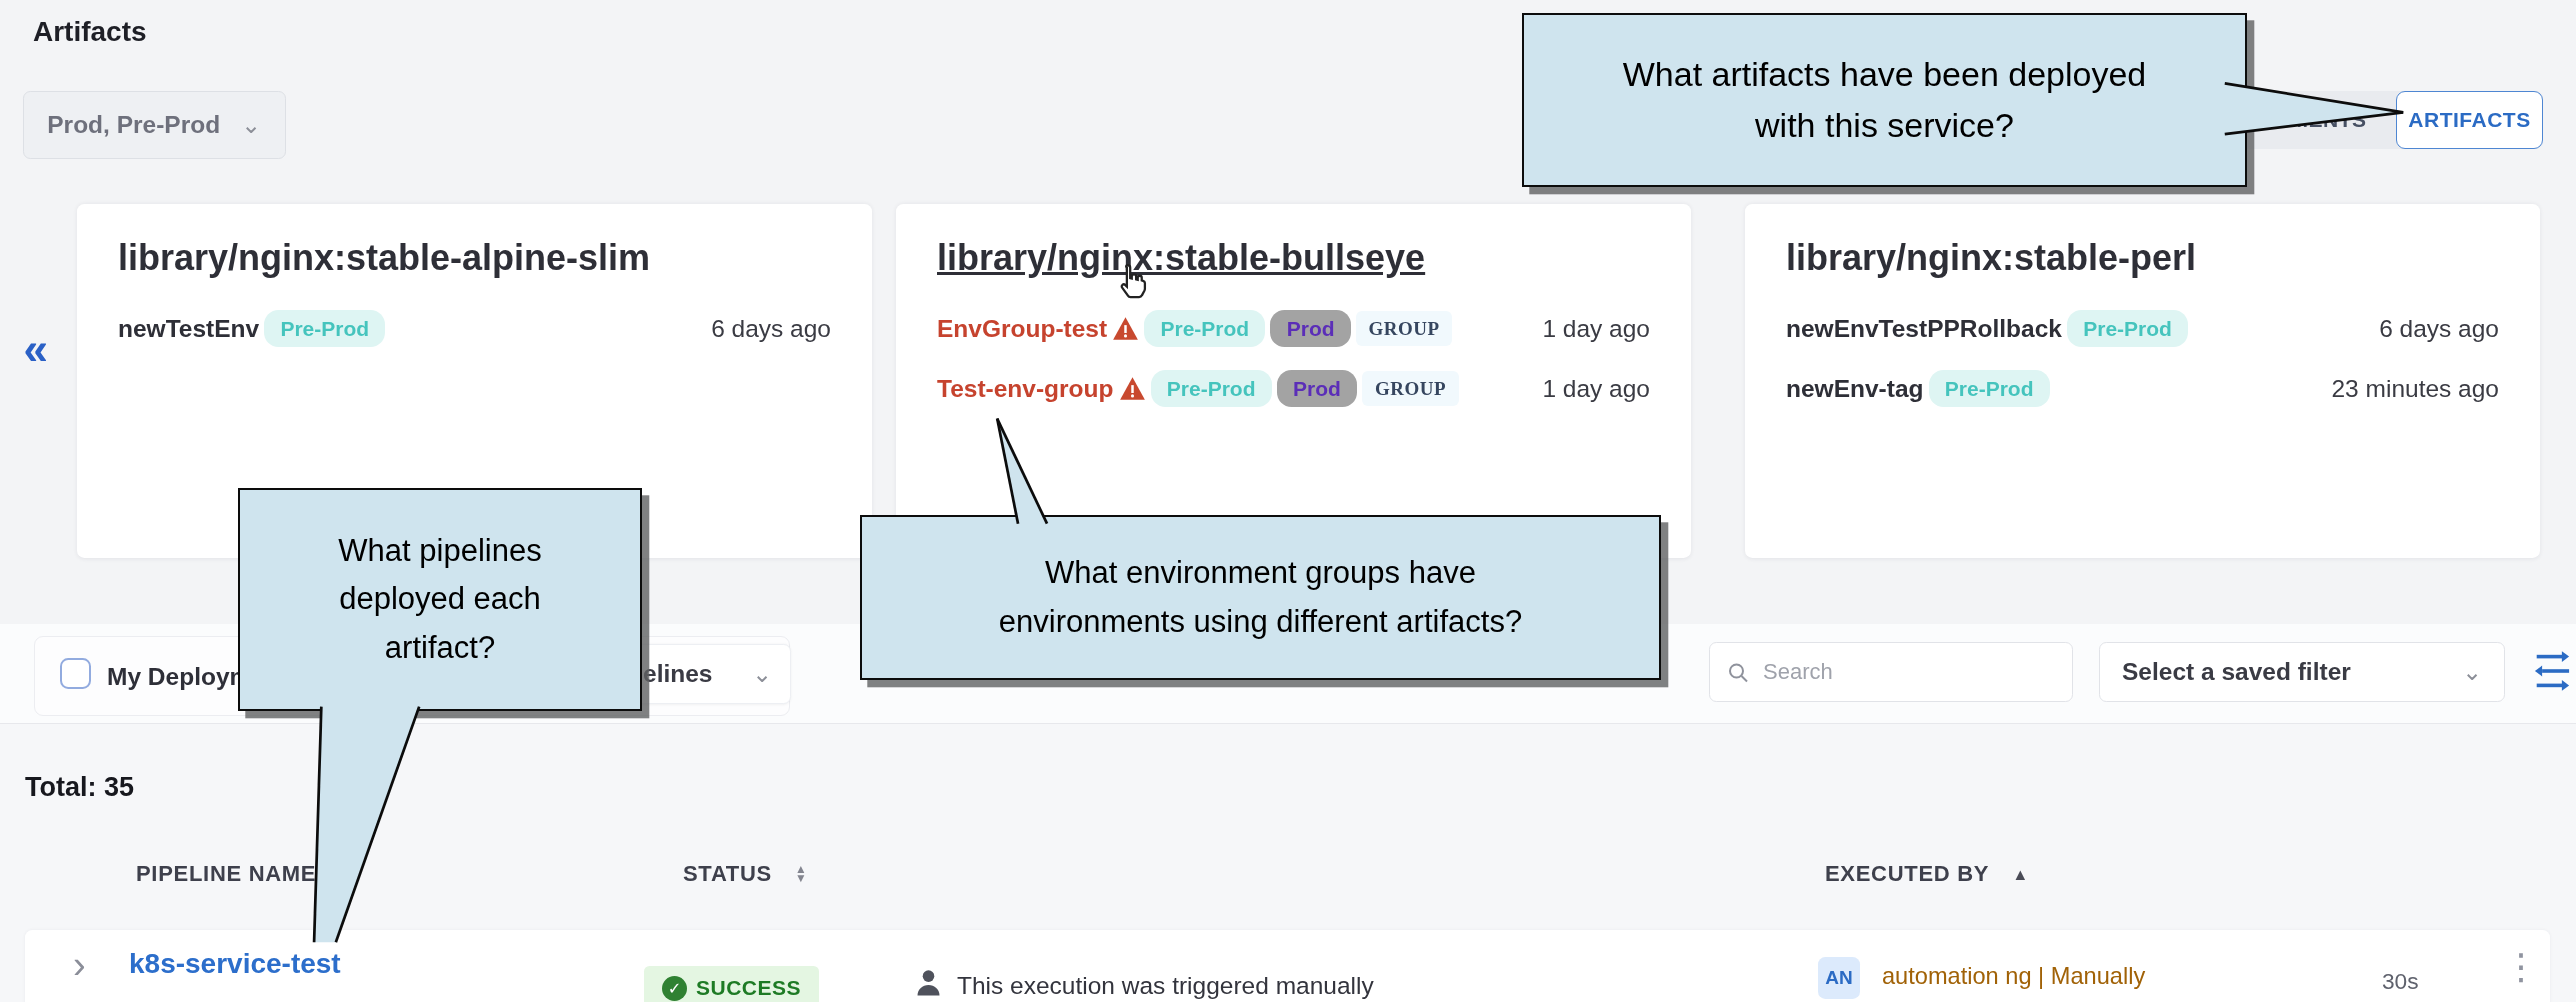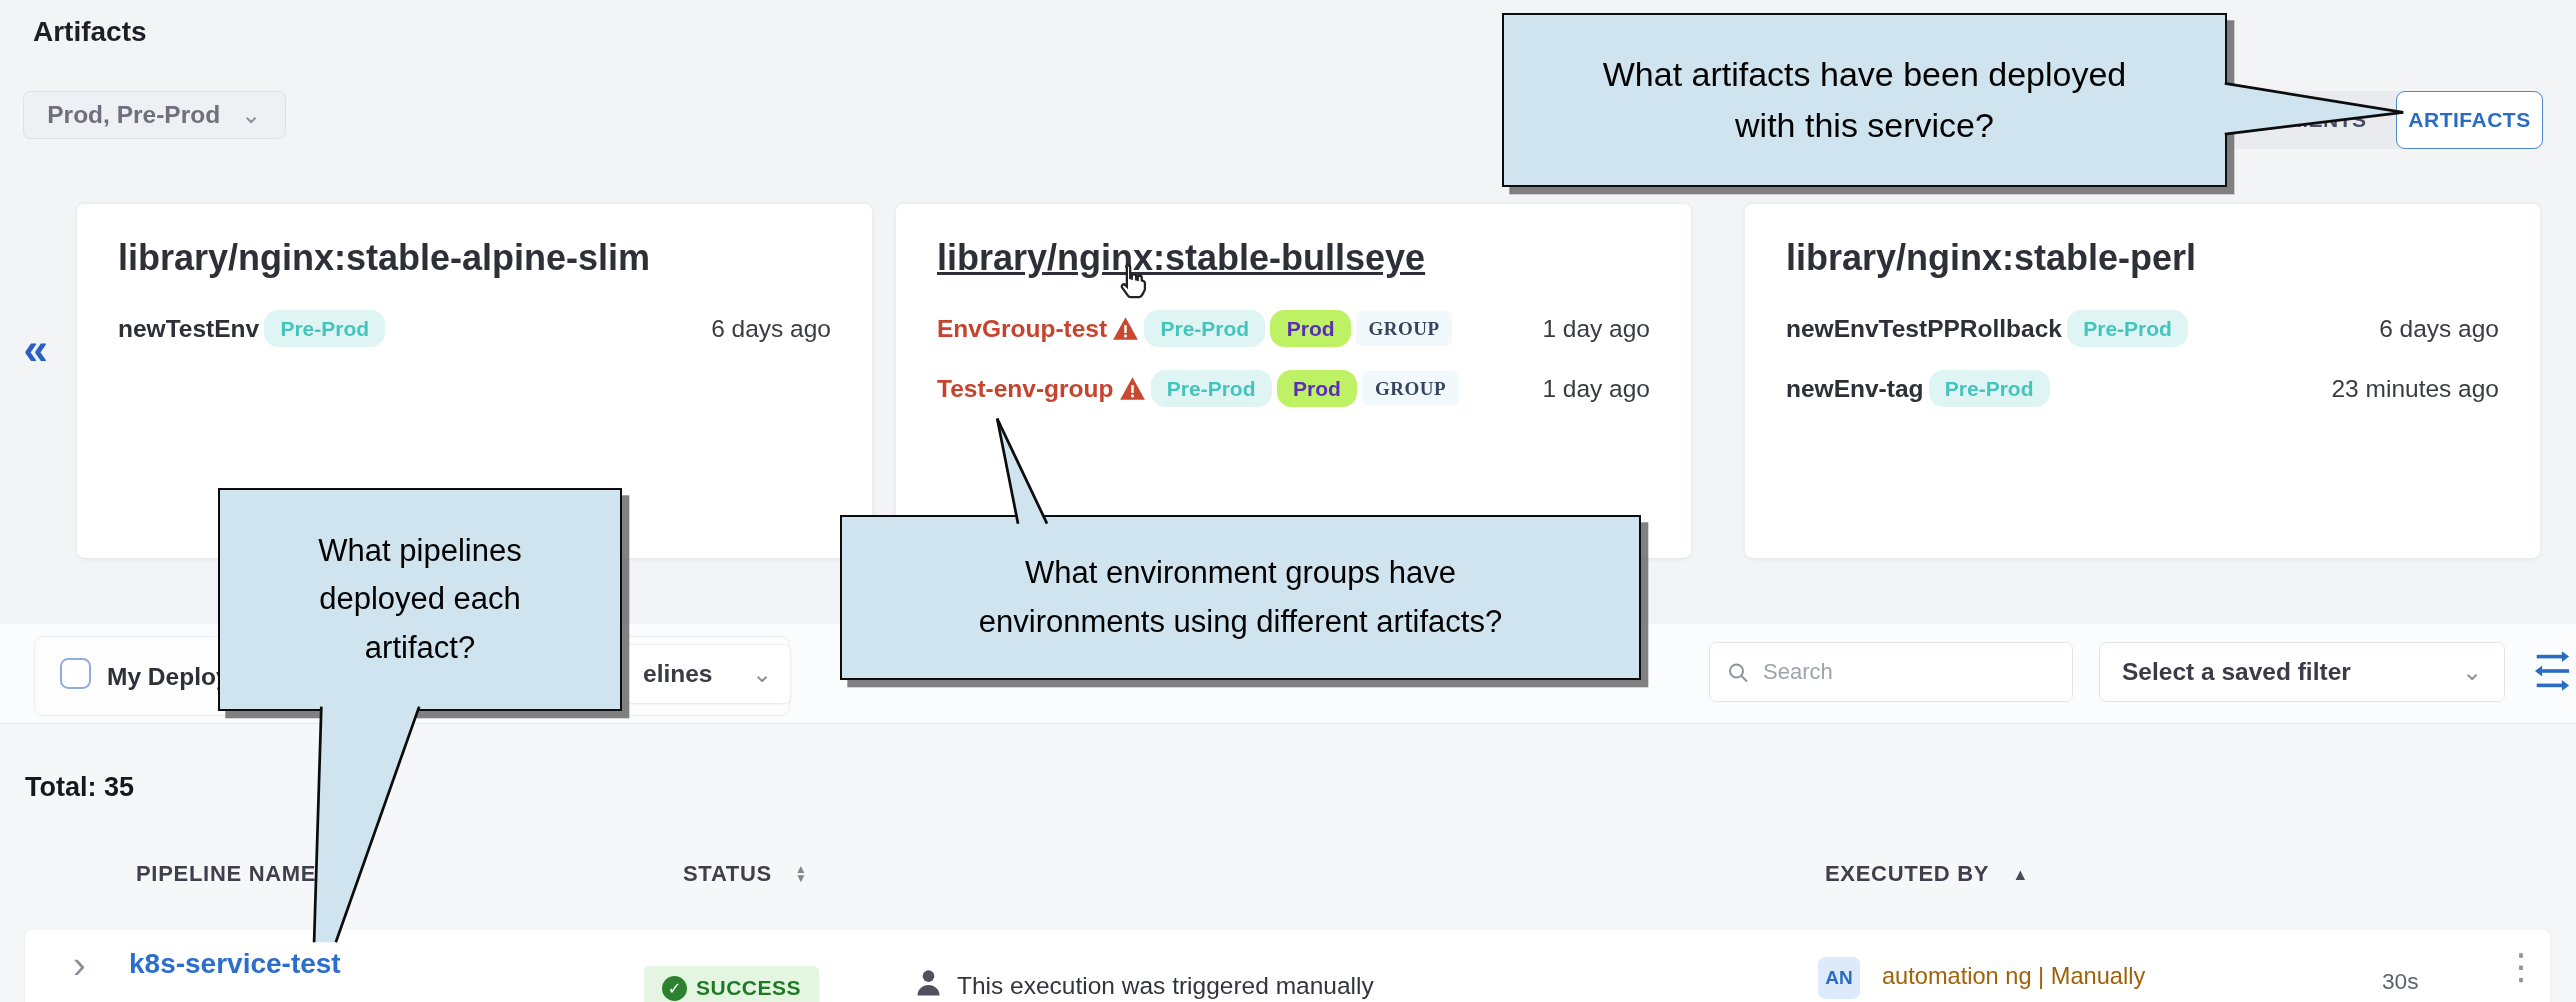--- a/index.html
+++ b/index.html
@@ -9,21 +9,21 @@
     font-family:"Liberation Sans", sans-serif;
     background:#f3f4f6;
     overflow:hidden;
   }
   
   .filter-strip { position:absolute; left:0; right:0; top:624px; height:100px; background:#fbfcfd; }
   .lower-section { position:absolute; left:0; right:0; top:723px; bottom:0; background:#f6f7f9; border-top:0.9px solid #e7e8ec; }
 
   
   .page-title { position:absolute; left:33px; top:16.3px; font-size:28px; font-weight:bold; color:#1e1f26; }
-  .env-filter { position:absolute; left:22.7px; top:91px; width:263px; height:48px; display:flex; align-items:center;
+  .env-filter { position:absolute; left:22.7px; top:91px; width:263px; height:68px; display:flex; align-items:center;
     padding:0 23.6px; background:#eef0f3; border:0.9px solid #dde0e5; border-radius:7.3px; cursor:pointer; }
   .env-filter .val { font-size:24.5px; font-weight:600; color:#6e707c; }
   .chev { margin-left:auto; color:#8c8f98; font-size:23.6px; }
 
   .tabs-bar { position:absolute; left:2162px; top:91px; width:381px; height:58px; background:#e9ebef; border-radius:7.3px;
     display:flex; align-items:center; }
   .tab-env { flex:1; text-align:center; font-size:21px; font-weight:bold; letter-spacing:0.5px; color:#475063; }
   .tab-art { width:147px; height:58px; background:#fff; border:1.8px solid #4e86d2; border-radius:9px; color:#2b6bc4;
     font-size:21px; font-weight:bold; letter-spacing:0.5px; display:flex; align-items:center; justify-content:center; }
 
@@ -36,27 +36,27 @@
   .card-title { position:absolute; left:41px; top:33px; font-size:36px; font-weight:bold; color:#2e2f37; }
   .card-title.link { text-decoration:underline; cursor:pointer; }
   .cursor-icon { position:absolute; left:216px; top:56px; width:42px; height:42px; }
   .env-row { position:absolute; left:41px; right:41px; height:51px; display:flex; align-items:center; gap:5px; }
   .row-1 { top:99px; } .row-2 { top:159px; }
   .env-name { font-size:24.5px; font-weight:bold; color:#2e2f37; white-space:nowrap; }
   .env-name.error { color:#c6432e; cursor:pointer; }
   .warn { width:27px; height:25px; flex:0 0 auto; }
   .badge { font-size:21px; font-weight:bold; padding:6.3px 16.3px; border-radius:14.5px; white-space:nowrap; }
   .badge-preprod { background:#def5f3; color:#45c4bd; }
-  .badge-prod { background:#bef264; color:#5b2eb8; }
+  .badge-prod { background:#a3a3a3; color:#5b2eb8; }
   .badge-group { background:#f1f9fd; color:#36465f; font-size:19px; padding:6.3px 12.7px; border-radius:6px; letter-spacing:0.5px;font-family:Liberation Serif, serif; }
   .env-time { margin-left:auto; font-size:24.5px; color:#3a3b43; white-space:nowrap; }
 
   
   .callout { position:absolute; background:#cfe4ee; border:2.7px solid #0c0c0c; box-shadow:7.3px 7.3px 0 rgba(96,97,99,0.8);
-    display:flex; flex-direction:column; align-items:center; justify-content:center; text-align:center; color:#000; z-index:20; }
+    display:flex; flex-direction:column; align-items:center; justify-content:center; text-align:center; color:#000; z-index:20;margin-left:20px; }
   .co-line { font-size:31px; line-height:1.55; }
   .co-artifacts { left:1502px; top:12.7px; width:725px; height:174px; }
   .co-artifacts .co-line { font-size:34px; line-height:1.5; }
   .co-pipelines { left:218px; top:488px; width:404px; height:223px; }
   .co-envgroups { left:840px; top:515px; width:801px; height:165px; }
   .tails { position:absolute; left:0; top:0; width:2576px; height:1002px; z-index:21; pointer-events:none; }
 
   
   .deploy-group { position:absolute; left:34px; top:636px; width:756px; height:80px; background:#fdfdfe;
     border:0.9px solid #ecedf1; border-radius:9px; }

